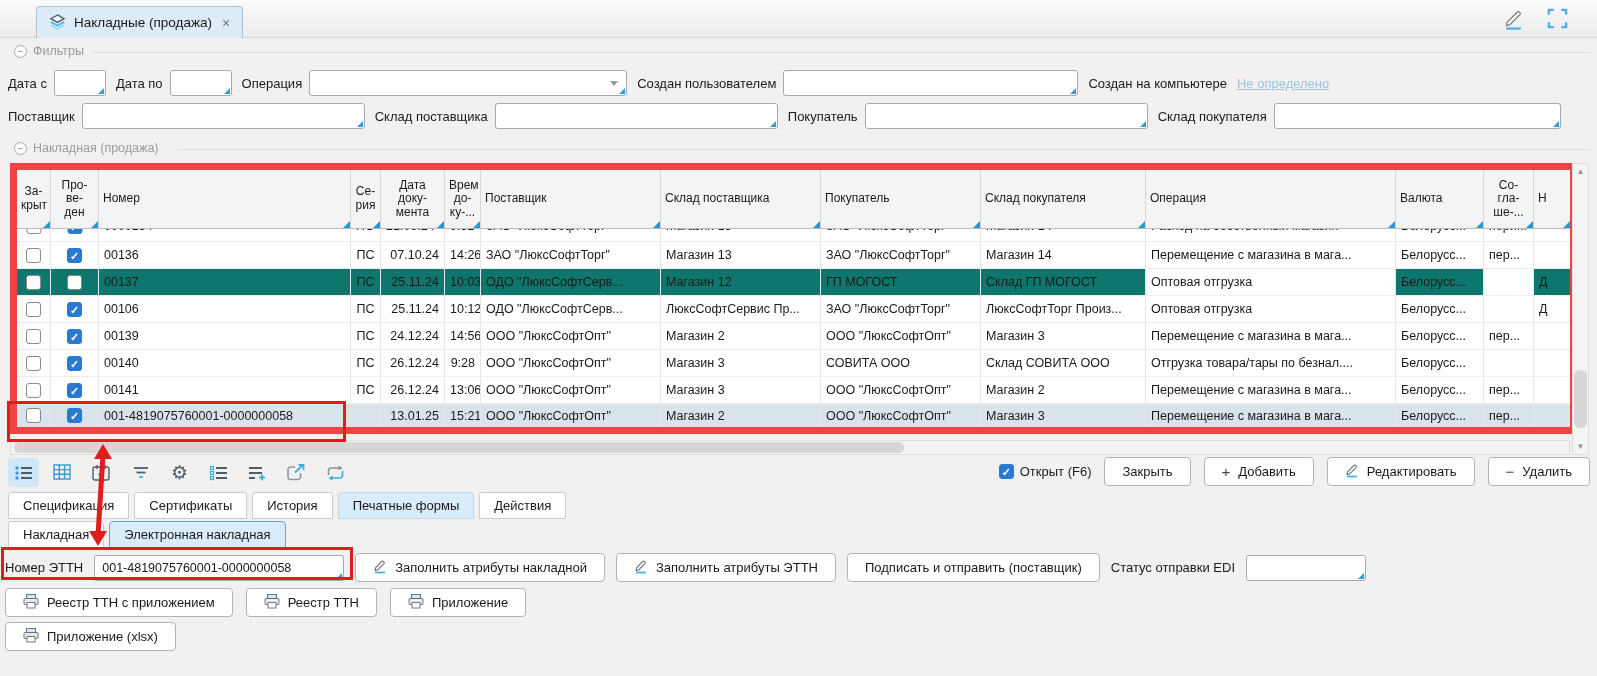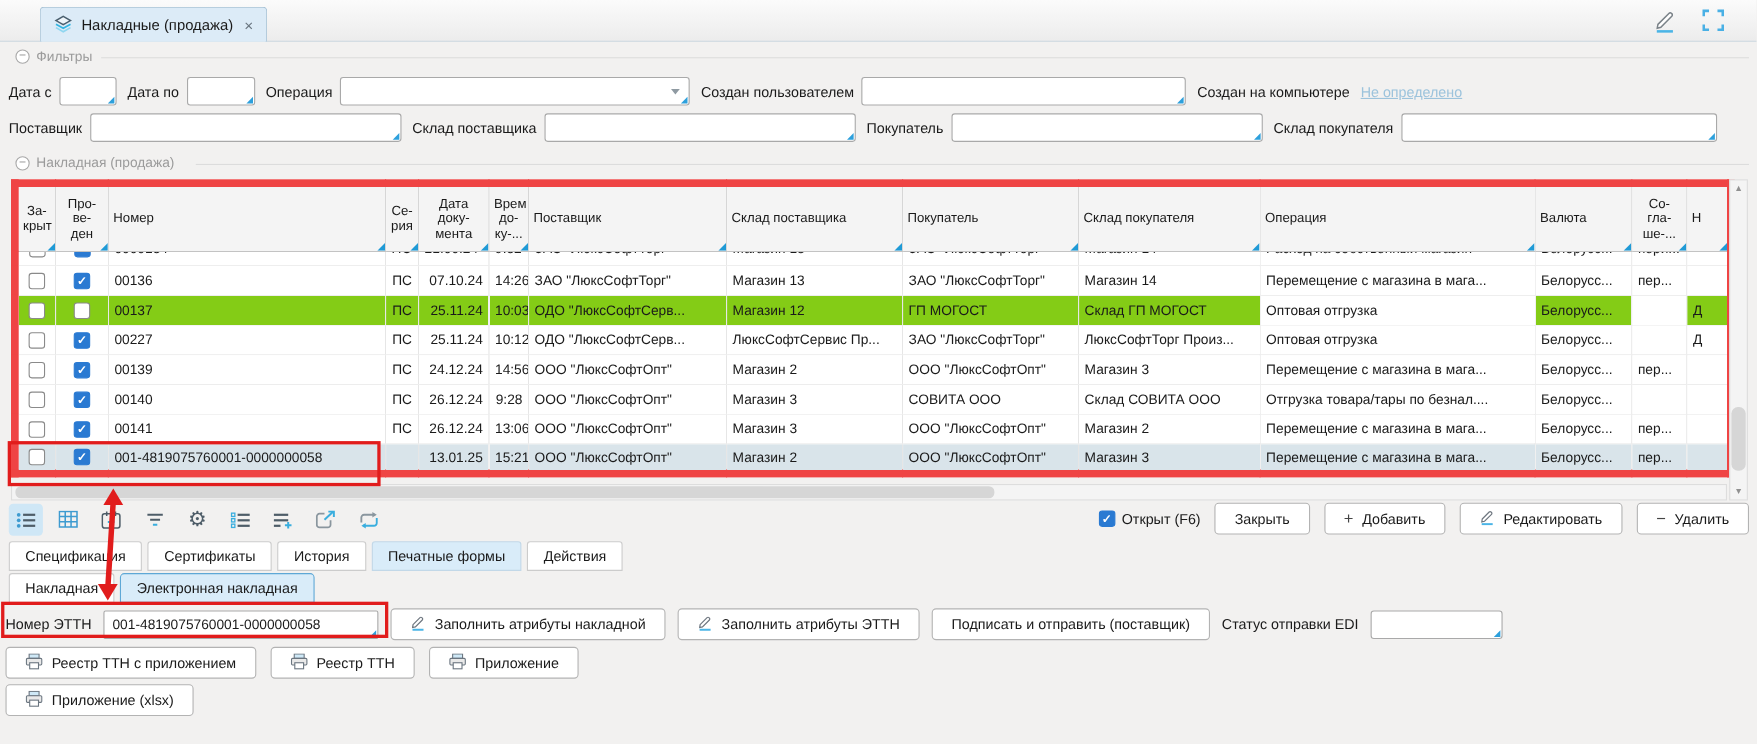--- a/index.html
+++ b/index.html
@@ -40,21 +40,21 @@
              font-weight:normal; font-size:12px; padding:2px 4px; text-align:left; vertical-align:middle;
              white-space:pre-line; line-height:1.13; position:relative; overflow:hidden; }
   .grid th::after { content:""; position:absolute; right:0; bottom:0;
                     border-left:7px solid transparent; border-bottom:7px solid #1f9ad6; }
   .grid th:nth-child(1),.grid th:nth-child(2),.grid th:nth-child(4),
   .grid th:nth-child(5),.grid th:nth-child(6),.grid th:nth-child(13) { text-align:center; }
   .grid td { position:relative; height:27px; padding:0 5px; border-right:1px solid #e6e6e6;
              border-bottom:1px solid #ededed; white-space:nowrap; overflow:hidden; background:#fff; }
   .grid td:nth-child(1),.grid td:nth-child(2),.grid td:nth-child(4) { text-align:center; }
   .grid td:nth-child(5),.grid td:nth-child(6) { text-align:right; }
-  tr.green td { background:#84cc16; }
+  tr.green td { background:#0f766e; }
   tr.selected td { background:#d9e4ea; }
   tr td.white { background:#fff; }
   tr.partial td { height:13px; }
   tr.partial .cv { position:absolute; top:-10px; left:5px; }
   tr.partial td:nth-child(1) .cv, tr.partial td:nth-child(2) .cv { left:50%; transform:translateX(-50%); }
   .cb { display:inline-block; width:15px; height:15px; border:1px solid #8a8a8a; border-radius:3px;
         background:#fff; vertical-align:middle; }
   .cb.checked { background:#2a7ad2; border-color:#2a7ad2; }
   .cb.checked::after { content:"✓"; color:#fff; font-size:11px; line-height:14px; display:block;
                        text-align:center; font-weight:bold; }
@@ -284,21 +284,21 @@
     <td><span class="cv">ГП МОГОСТ</span></td>
     <td><span class="cv">Склад ГП МОГОСТ</span></td>
     <td class="white"><span class="cv">Оптовая отгрузка</span></td>
     <td><span class="cv">Белорусс...</span></td>
     <td class="white"><span class="cv"></span></td>
     <td><span class="cv">Д</span></td>
   </tr>
       <tr>
     <td><span class="cv"><span class="cb"></span></span></td>
     <td><span class="cv"><span class="cb checked"></span></span></td>
-    <td><span class="cv">00227</span></td>
+    <td><span class="cv">00106</span></td>
     <td><span class="cv">ПС</span></td>
     <td><span class="cv">25.11.24</span></td>
     <td><span class="cv">10:12</span></td>
     <td><span class="cv">ОДО "ЛюксСофтСерв...</span></td>
     <td><span class="cv">ЛюксСофтСервис Пр...</span></td>
     <td><span class="cv">ЗАО "ЛюксСофтТорг"</span></td>
     <td><span class="cv">ЛюксСофтТорг Произ...</span></td>
     <td><span class="cv">Оптовая отгрузка</span></td>
     <td><span class="cv">Белорусс...</span></td>
     <td><span class="cv"></span></td>

